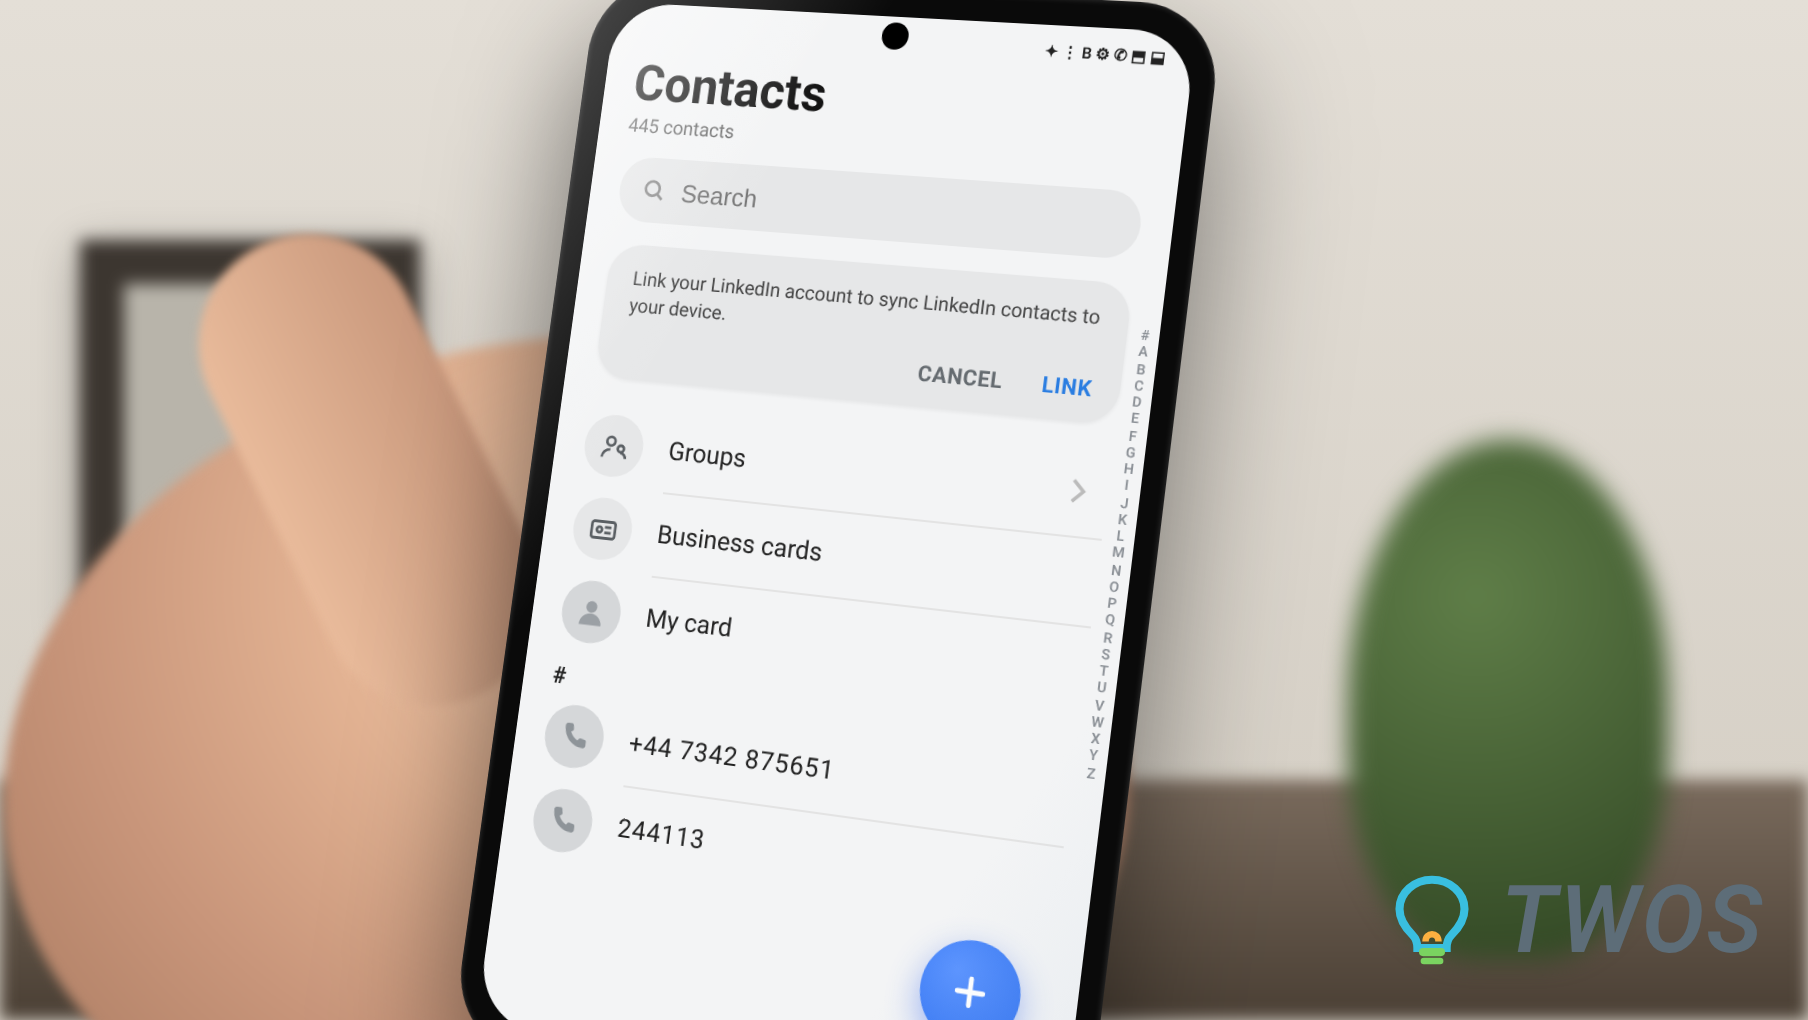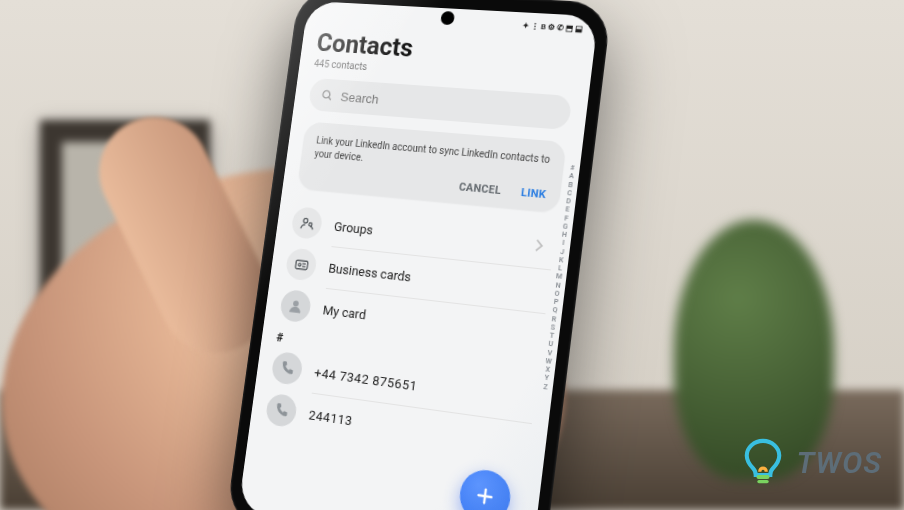--- a/index.html
+++ b/index.html
@@ -13,21 +13,21 @@
 .wall { position: absolute; left: 0; right: 0; top: 0; height: 420px; background: linear-gradient(180deg,#e4dfd7,#d6d0c6); }
 .floor { position: absolute; left:0; right:0; bottom:0; height:120px; background: linear-gradient(180deg,#796a5c 0%,#4a3f34 100%); filter: blur(4px); }
 .frame { position:absolute; left:40px; top:120px; width:170px; height:200px; background:#b8b4aa; border:22px solid #3c3630; filter: blur(4px); box-shadow: 0 5px 20px rgba(0,0,0,.3);}
 .plant { position:absolute; right:70px; top:220px; width:160px; height:260px; border-radius:50% 50% 40% 40%; background: radial-gradient(circle at 40% 30%, #5f7e48, #2f4422); filter: blur(6px);}
 .hand { position:absolute; left:0; bottom:-80px; width:560px; height:420px; background: radial-gradient(circle at 55% 30%, #f1c7a8 0%, #e3b393 30%, #c8957a 60%, #a07258 100%); border-radius: 50% 50% 40% 50%; transform: rotate(-10deg); filter: blur(3px);}
 .thumb { position:absolute; left:130px; bottom:150px; width:110px; height:250px; background: linear-gradient(90deg,#e9bb9b,#c9987c); border-radius: 60px; transform: rotate(-26deg); filter: blur(2px);}
 
 .logo { position:absolute; right:22px; bottom:22px; display:flex; align-items:center; gap:8px; }
 .logo-bulb { width:52px; height:52px; display:flex; align-items:center; justify-content:center; }
 .logo-bulb svg { width:52px; height:52px; }
-.logo-text { font-size:30px; font-weight:600; color:#5d6d78; letter-spacing:1px; font-style:italic; }
+.logo-text { font-size:47px; font-weight:600; color:#5d6d78; letter-spacing:1px; font-style:italic; }
 
 
 .phone { position:absolute; left:250px; top:-12px; width:330px; height:560px;
   transform: perspective(1400px) rotateY(-16deg) rotateX(6deg) rotateZ(6deg);
   transform-origin: 50% 50%; }
 .bezel { position:absolute; inset:0; background:#0a0a0a; border-radius:42px; box-shadow: 0 30px 70px rgba(0,0,0,.5), inset 0 0 3px rgba(255,255,255,.2);}
 .reflect { position:absolute; inset:0; border-radius:42px; background: linear-gradient(115deg, rgba(255,255,255,.25) 0%, rgba(255,255,255,0) 28%); pointer-events:none;}
 .screen { position:absolute; top:14px; bottom:14px; left:12px; right:12px; background:#f3f4f5; border-radius:32px; overflow:hidden;}
 
 .statusbar { height:22px; padding:4px 14px 0; display:flex; justify-content:space-between; align-items:center; font-size:8px; color:#222; font-weight:600;}

